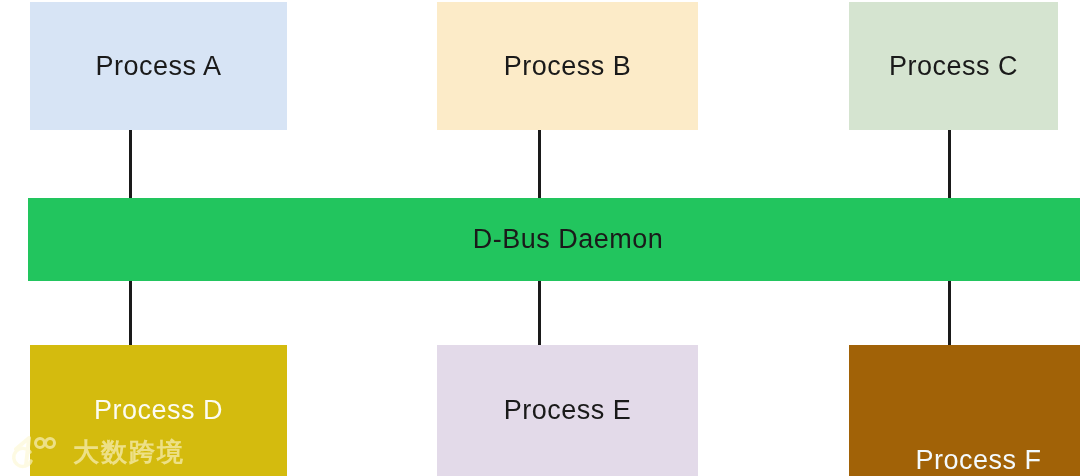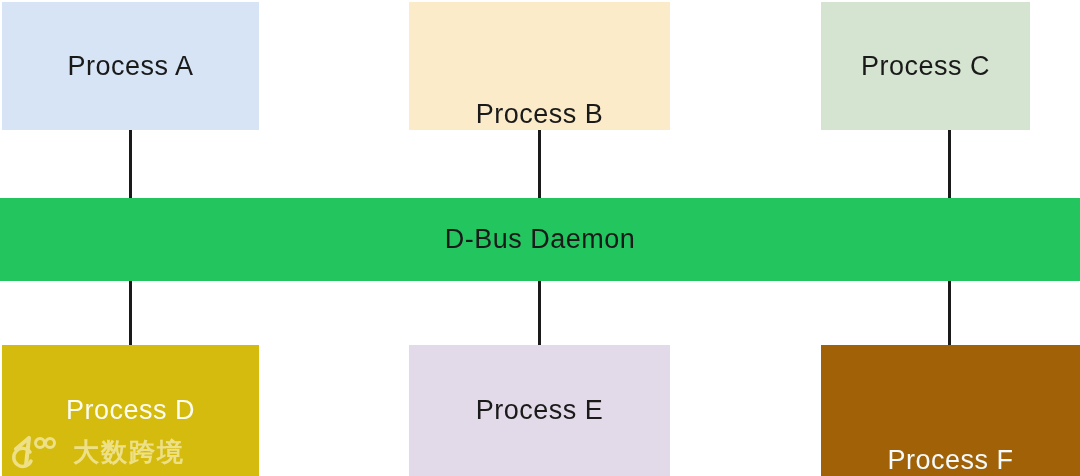--- a/index.html
+++ b/index.html
@@ -11,20 +11,21 @@
     overflow: hidden;
     font-family: "Liberation Sans", sans-serif;
   }
   .node {
     position: absolute;
     display: flex;
     align-items: center;
     justify-content: center;
     font-size: 27px;
     letter-spacing: 0.5px;
+    margin-left: 28px;
   }
   
   .box-a { left: 2px;   top: 2px; width: 257px; height: 128px; }
   .box-b { left: 409px; top: 2px; width: 261px; height: 128px; }
   .box-c { left: 821px; top: 2px; width: 209px; height: 128px; }
   
   .bus   { left: 0;     top: 198px; width: 1080px; height: 83px; }
   
   .box-d { left: 2px;   top: 345px; width: 257px; height: 131px; }
   .box-e { left: 409px; top: 345px; width: 261px; height: 131px; }
@@ -57,21 +58,21 @@
   }
 </style>
 </head>
 <body>
 
 <div class="canvas">
 
   <div class="node box-a" style="background: rgb(215, 228, 245); color: rgb(26, 26, 26);">
     <span>Process A</span>
   </div>
-  <div class="node box-b" style="background: rgb(252, 235, 200); color: rgb(26, 26, 26); align-items: flex-end;">
+  <div class="node box-b" style="background: rgb(252, 235, 200); color: rgb(26, 26, 26);">
     <span>Process B</span>
   </div>
   <div class="node box-c" style="background: rgb(213, 228, 208); color: rgb(26, 26, 26);">
     <span>Process C</span>
   </div>
 
   <div class="conn conn-top conn-x-left" style="background: rgb(26, 26, 26);"></div>
   <div class="conn conn-top conn-x-center" style="background: rgb(26, 26, 26);"></div>
   <div class="conn conn-top conn-x-right" style="background: rgb(26, 26, 26);"></div>
 

